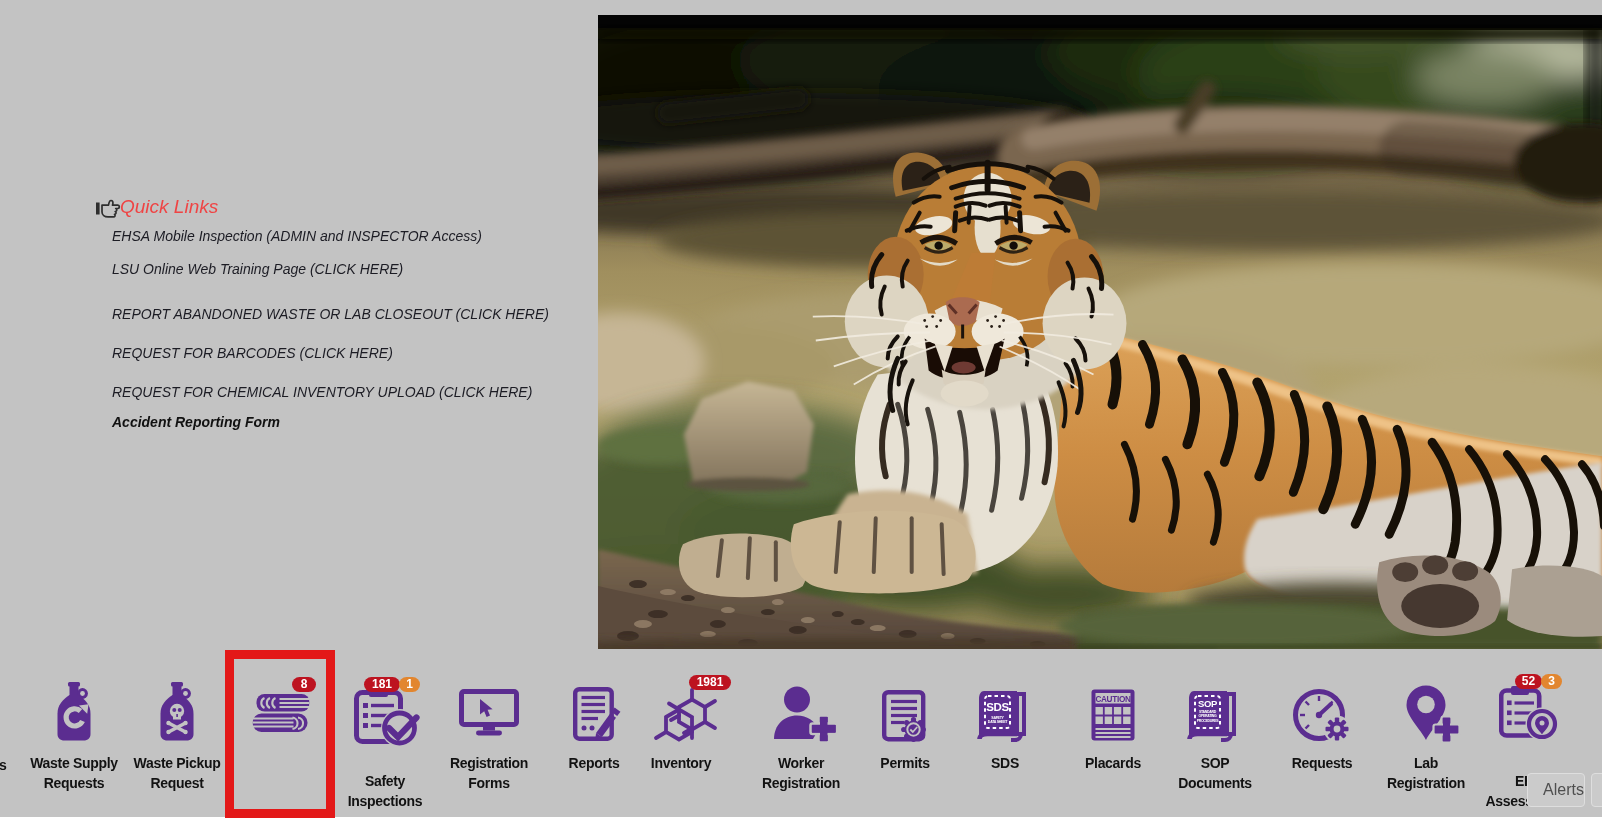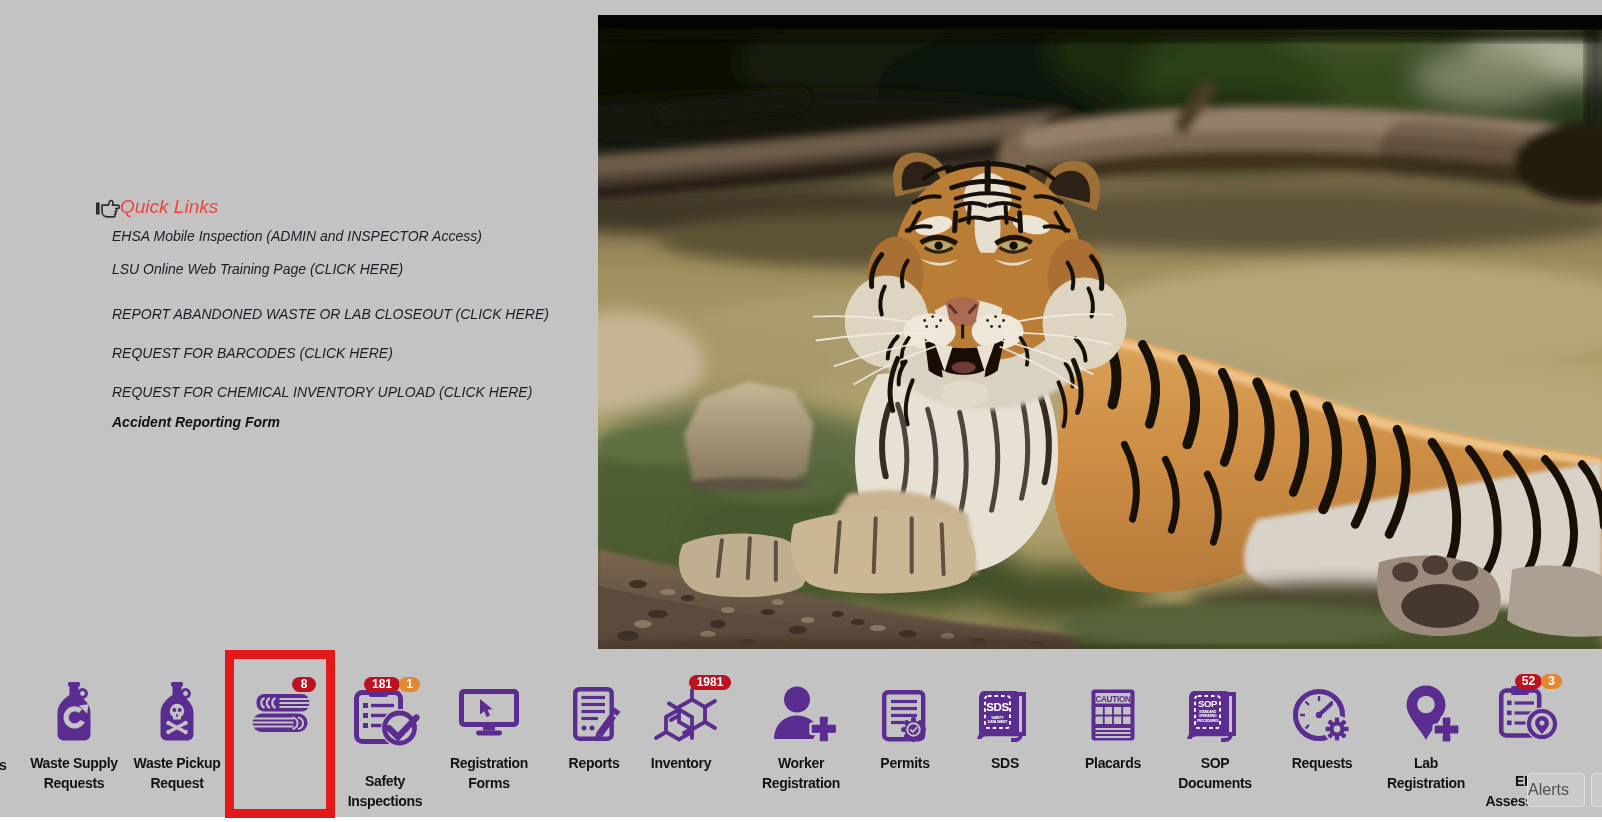--- a/index.html
+++ b/index.html
@@ -11,21 +11,21 @@
 #qlt{position:absolute;left:120px;top:196px;font-size:19px;font-style:italic;color:#ef4444;}
 .lnk{position:absolute;left:112px;font-size:14px;font-style:italic;color:#1c1c24;white-space:nowrap;}
 
 .item{position:absolute;top:650px;width:120px;height:168px;text-align:center;font-weight:bold;font-size:14px;letter-spacing:-0.3px;color:#121212;}
 .item .ic{position:absolute;left:50%;transform:translateX(-50%);}
 .item .lb{position:absolute;top:104px;left:-10px;right:-10px;line-height:19.5px;}
 .item.low .lb{top:122px;}
 .badge{position:absolute;height:15px;border-radius:8px;background:#bd1320;color:#fff;font-size:12px;font-weight:bold;text-align:center;line-height:15px;font-family:"Liberation Sans",sans-serif;}
 .badge.or{background:#e2862f;}
 #redbox{position:absolute;left:225px;top:650px;width:110px;height:168px;border:9px solid #e31818;box-sizing:border-box;}
-.btn{position:absolute;top:773px;height:34px;box-sizing:border-box;background:#cbcbcb;border:1.5px solid #dedede;border-radius:4px;color:#4f4f4f;font-size:16px;text-align:left;line-height:31px;}
+.btn{position:absolute;top:773px;height:34px;box-sizing:border-box;background:#cbcbcb;border:1.5px solid #dedede;border-radius:4px;color:#4f4f4f;font-size:16px;text-align:right;line-height:31px;}
 #bs{position:absolute;left:-1px;top:757px;font-size:14px;font-weight:bold;color:#121212;}
 </style>
 </head>
 <body>
 <div id="panel"></div>
 
 <svg id="photo" viewBox="0 0 1005 635" preserveAspectRatio="none">
 <defs>
 <filter id="b2" x="-30%" y="-30%" width="160%" height="160%">
         <feGaussianBlur stdDeviation="2"></feGaussianBlur>

